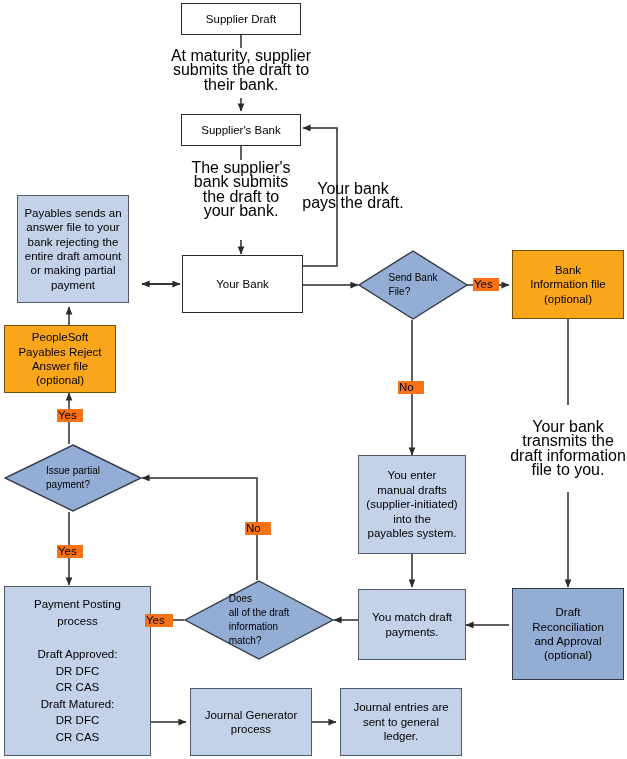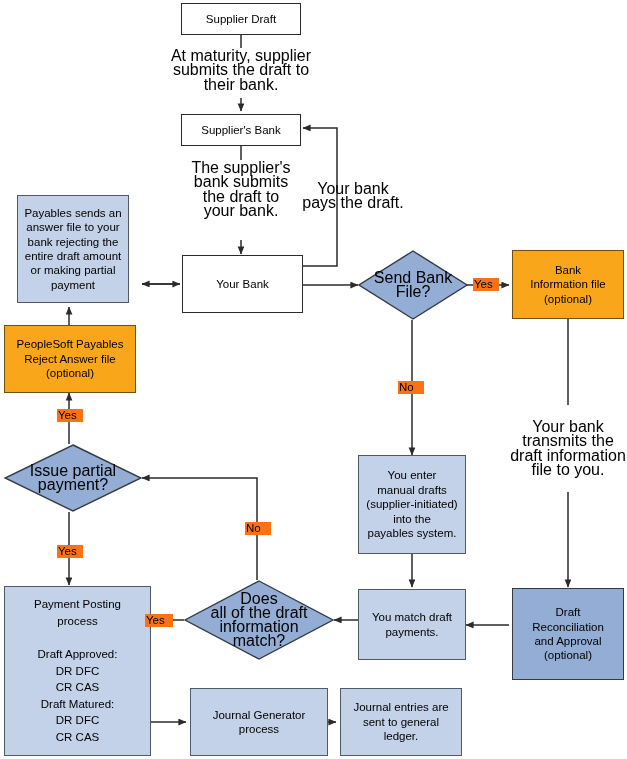--- a/index.html
+++ b/index.html
@@ -45,22 +45,21 @@
     justify-content:center;
   }
   .diamond-shape{
     position:absolute;
     left:0;top:0;
     width:100%;height:100%;
   }
   .diamond-label{
     position:relative;
     z-index:2;
-    text-align:center;
-    font-size:16px;
+    font-size:10px;
     line-height:14.2px;
     color:#000;
     white-space:pre-line;
     padding:0 4px;
   }
   .edge-note{
     position:absolute;
     font-size:16px;
     line-height:14.4px;
     color:#000;
@@ -146,21 +145,21 @@
 the draft to
 your bank.</div>
 
   <div class="edge-note" style="left:300px;top:182px;width:106px;">Your bank
 pays the draft.</div>
 
   <div class="node proc-white" style="left:182px;top:255px;width:121px;height:58px;">Your Bank</div>
 
   <div class="node proc-light" style="left:4px;top:195px;width:112px;height:108px;margin-left:13px;">Payables sends an answer file to your bank rejecting the entire draft amount or making partial payment</div>
 
-  <div class="node proc-orange" style="left:4px;top:325px;width:132px;height:68px;">PeopleSoft Payables Reject Answer file (optional)</div>
+  <div class="node proc-orange" style="left:4px;top:325px;width:112px;height:68px;">PeopleSoft Payables Reject Answer file (optional)</div>
 
   <div class="diamond-wrap" style="left:358px;top:250px;width:110px;height:70px;">
     <svg class="diamond-shape" viewBox="0 0 110 70" preserveAspectRatio="none">
       <polygon points="55,1 109,35 55,69 1,35" fill="#93add4" stroke="#333a45" stroke-width="1.4"></polygon>
     </svg>
     <div class="diamond-label">Send Bank
 File?</div>
   </div>
 
   <div class="edge-lbl" style="left:473px;top:278px;width:24px;">Yes</div>
@@ -219,20 +218,20 @@
 match?</div>
   </div>
 
   <div class="edge-lbl" style="left:245px;top:522px;width:24px;">No</div>
 
   <div class="edge-lbl" style="left:145px;top:614px;width:26px;">Yes</div>
 
   <div class="node proc-light" style="left:358px;top:589px;width:108px;height:71px;">You match draft
 payments.</div>
 
-  <div class="node proc-light" style="left:190px;top:688px;width:138px;height:68px;">Journal Generator
+  <div class="node proc-light" style="left:190px;top:688px;width:122px;height:68px;">Journal Generator
 process</div>
 
   <div class="node proc-light" style="left:340px;top:688px;width:122px;height:68px;">Journal entries are
 sent to general
 ledger.</div>
 
 </div>
 
 </body></html>

